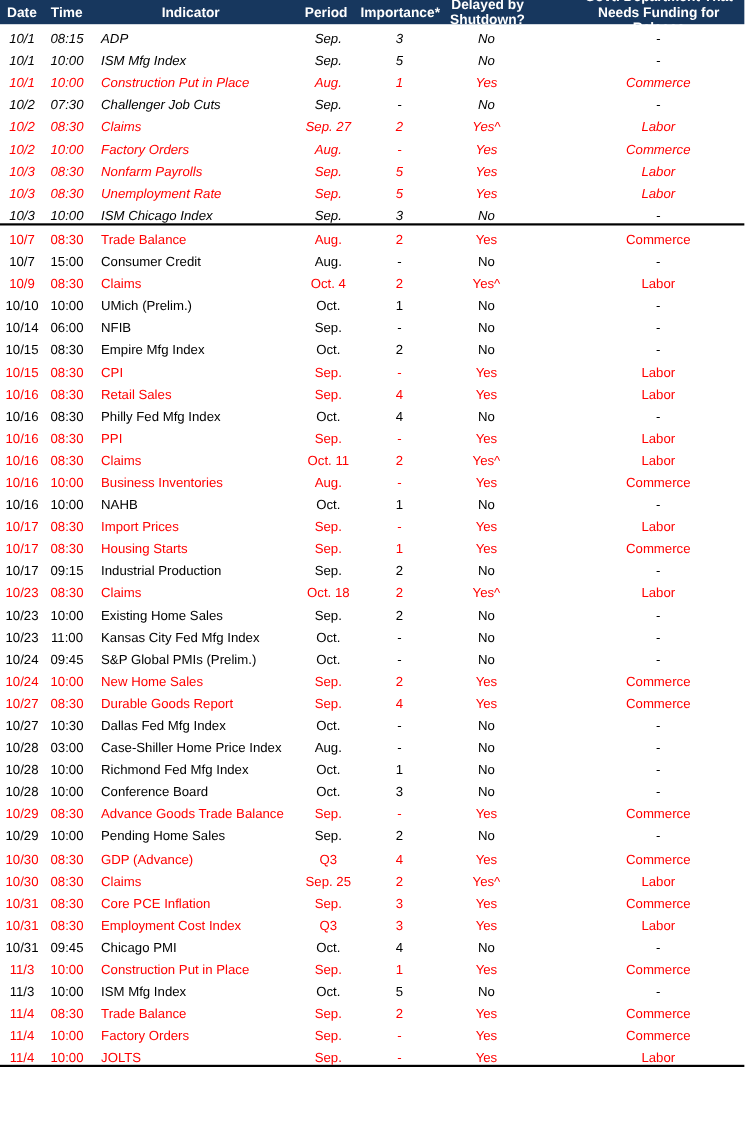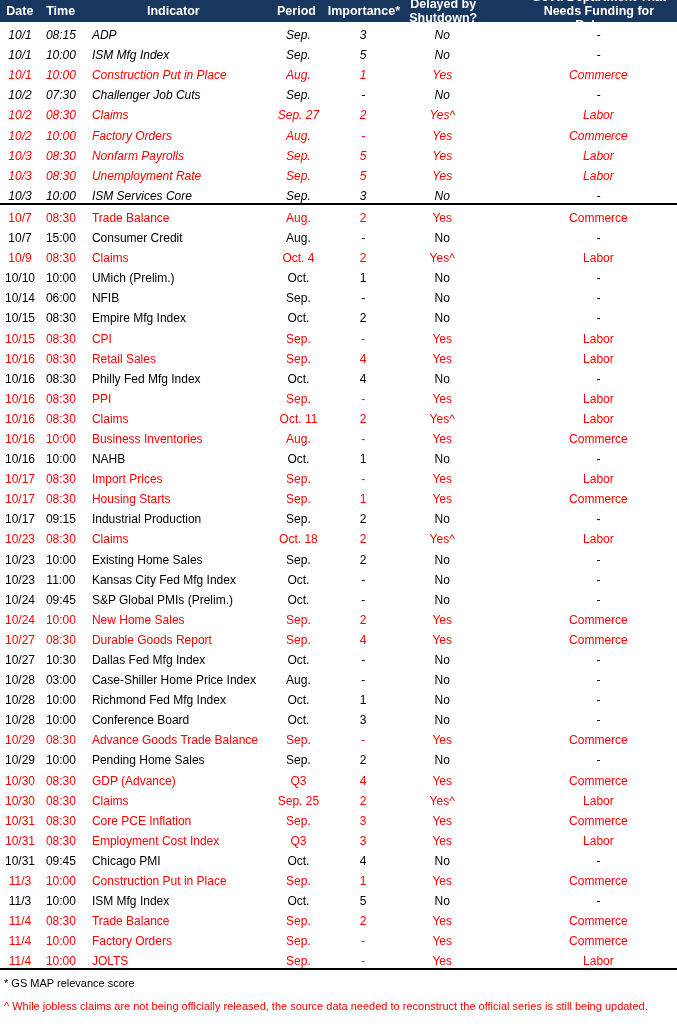--- a/index.html
+++ b/index.html
@@ -152,21 +152,21 @@
     <div class="cell c-time">08:30</div>
     <div class="cell c-ind">Unemployment Rate</div>
     <div class="cell c-period">Sep.</div>
     <div class="cell c-imp">5</div>
     <div class="cell c-del">Yes</div>
     <div class="cell c-dept">Labor</div>
   </div>
         <div class="row italic">
     <div class="cell c-date">10/3</div>
     <div class="cell c-time">10:00</div>
-    <div class="cell c-ind">ISM Services Core</div>
+    <div class="cell c-ind">ISM Chicago Index</div>
     <div class="cell c-period">Sep.</div>
     <div class="cell c-imp">3</div>
     <div class="cell c-del">No</div>
     <div class="cell c-dept">-</div>
   </div>
         <div class="sep"></div>
         <div class="row red">
     <div class="cell c-date">10/7</div>
     <div class="cell c-time">08:30</div>
     <div class="cell c-ind">Trade Balance</div>
@@ -505,19 +505,15 @@
     <div class="cell c-ind">JOLTS</div>
     <div class="cell c-period">Sep.</div>
     <div class="cell c-imp">-</div>
     <div class="cell c-del">Yes</div>
     <div class="cell c-dept">Labor</div>
   </div>
       </div>
 
     <div class="bottom-rule"></div>
 
-    <div class="footnotes">
-      <div class="footnote">* GS MAP relevance score</div>
-      <div class="footnote red">^ While jobless claims are not being officially released, the source data needed to reconstruct the official series is still being updated.</div>
-    </div>
 
   </div>
 </div>
 
 </body></html>

